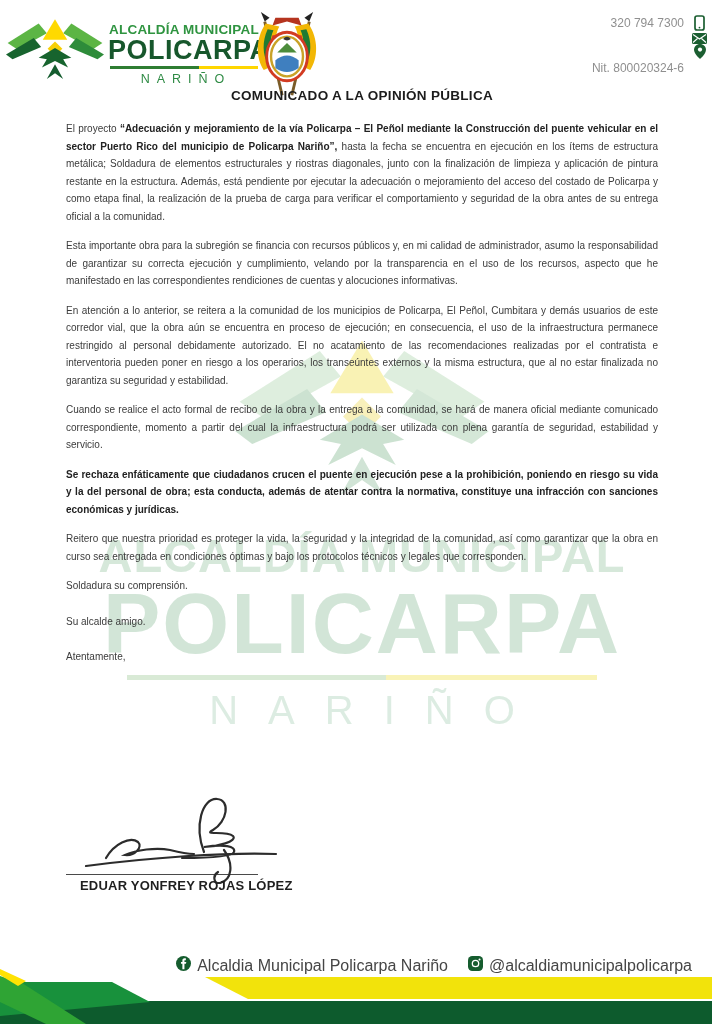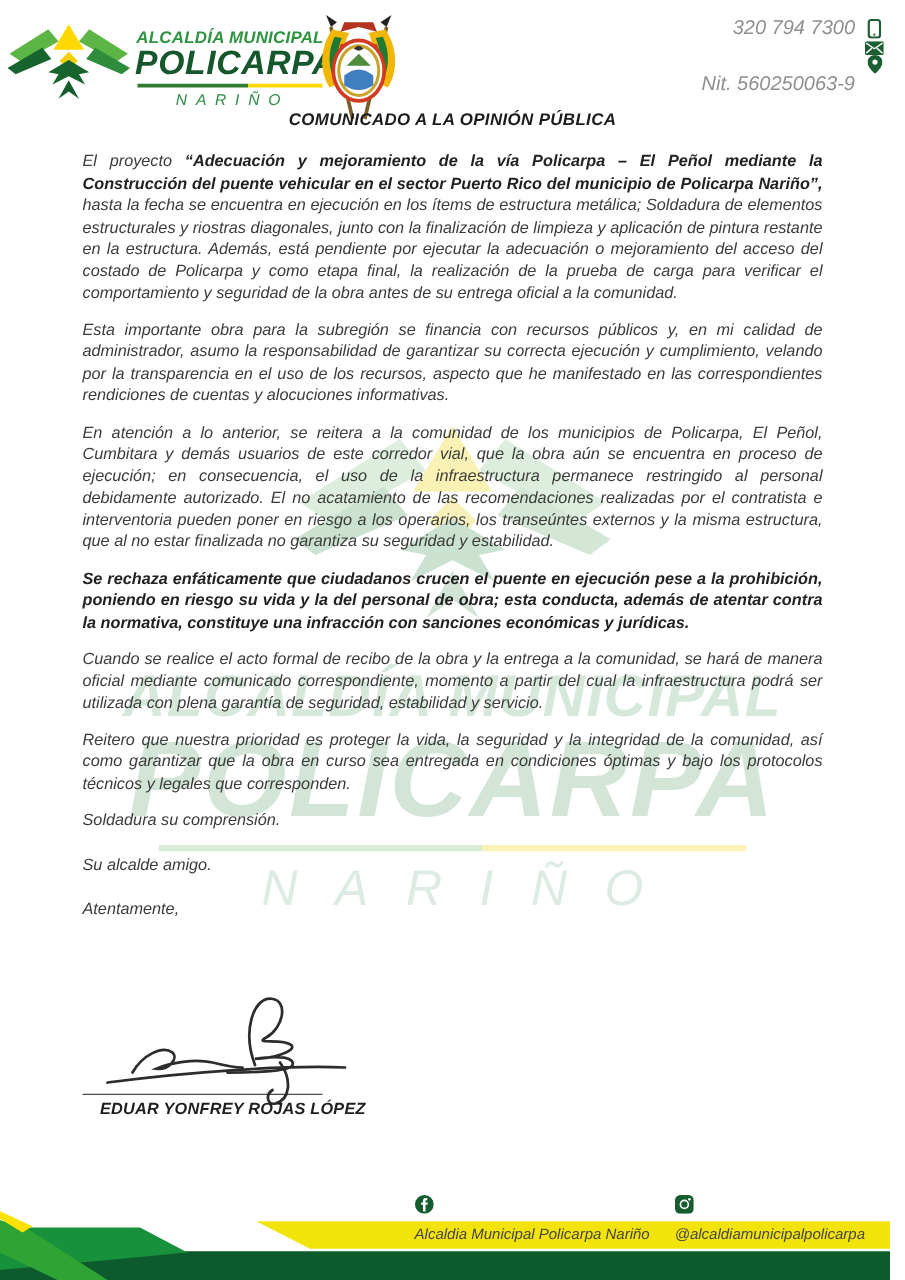--- a/index.html
+++ b/index.html
@@ -1,64 +1,64 @@
 <!DOCTYPE html>
 <html><head>
 <meta charset="utf-8">
 <style>
   html,body{margin:0;padding:0;}
   body{
     width:724px;height:1024px;
     font-family:"Liberation Sans", sans-serif;
     background:#ffffff;
   }
-  .page{position:relative;width:712px;height:1024px;overflow:hidden;background:#fff;font-style:italic;}
+  .page{position:relative;width:712px;height:1024px;overflow:hidden;background:#fff;}
 
   
   .header{position:absolute;top:8px;left:0;width:724px;height:92px;z-index:3;}
   .logo-block{position:absolute;left:6px;top:6px;display:flex;align-items:center;}
   .logo-text{margin-left:4px;width:152px;text-align:center;}
   .logo-l1{color:#2f9440;font-weight:bold;font-size:13.5px;letter-spacing:.2px;white-space:nowrap;}
   .logo-l2{color:#17572c;font-weight:bold;font-size:27px;letter-spacing:.5px;line-height:1.02;white-space:nowrap;}
   .logo-divider{height:3px;margin:2px 2px 3px 2px;background:linear-gradient(to right,#2e7d32 0 60%,#ffd600 60% 100%);}
   .logo-l3{color:#2f8b45;font-size:12.5px;letter-spacing:7px;margin-left:4px;white-space:nowrap;}
   .crest{position:absolute;left:243px;top:2px;}
-  .contact{position:absolute;right:16px;top:6px;text-align:center;color:#8f8f8f;font-size:16px;line-height:18.5px;}
+  .contact{position:absolute;right:16px;top:6px;text-align:center;color:#8f8f8f;font-size:12px;line-height:18.5px;}
   .contact-row{display:flex;justify-content:flex-end;align-items:center;gap:7px;}
   .contact-icon{width:17px;display:flex;justify-content:center;}
 
   
   .doc-title{position:absolute;top:88px;left:0;width:724px;text-align:center;
     font-weight:bold;font-size:13.5px;color:#1c1c1c;letter-spacing:.3px;z-index:3;}
 
   
   .watermark{position:absolute;top:330px;left:0;width:724px;z-index:0;
     display:flex;flex-direction:column;align-items:center;pointer-events:none;opacity:.85;}
   .wm-l1{color:#cfe4d4;font-weight:bold;font-size:47px;letter-spacing:1px;margin-top:4px;white-space:nowrap;}
   .wm-l2{color:#cbe1d1;font-weight:bold;font-size:86px;letter-spacing:2px;line-height:.95;white-space:nowrap;}
   .wm-divider{width:470px;height:5px;margin:10px 0 8px 0;background:linear-gradient(to right,#d3e7cf 0 55%,#f8f2ab 55% 100%);}
   .wm-l3{color:#d7e9dd;font-size:40px;letter-spacing:30px;margin-left:30px;white-space:nowrap;}
 
   
   .letter-body{position:absolute;top:120px;left:66px;width:592px;z-index:2;
-    text-align:justify;color:#3b3b3b;font-size:13px;line-height:17.5px;}
+    text-align:justify;color:#3b3b3b;font-size:10px;line-height:17.5px;}
   .letter-body p{margin:0 0 12px 0;}
   .letter-body p.short{margin-bottom:18px;text-align:left;}
   .letter-body .b{font-weight:bold;color:#222;}
 
   
   .sig-block{position:absolute;left:66px;top:792px;z-index:2;}
   .sig-img{margin-left:10px;margin-bottom:-14px;}
   .sig-line{width:192px;border-top:1.5px solid #4a4a4a;margin:0 0 3px 0;}
   .sig-name{font-weight:bold;font-size:13px;color:#1f1f1f;letter-spacing:.2px;margin-left:14px;}
   .sig-role{font-size:13px;color:#333;margin-top:2px;}
 
   
   .social-row{position:absolute;top:956px;right:20px;display:flex;align-items:center;gap:20px;z-index:3;}
-  .social-item{display:flex;align-items:flex-start;gap:6px;color:#454545;font-size:12px;white-space:nowrap;flex-direction:column;}
+  .social-item{display:flex;align-items:flex-end;gap:6px;color:#454545;font-size:16px;white-space:nowrap;}
   .footer-deco{position:absolute;left:0;bottom:0;width:724px;height:84px;z-index:1;}
 </style>
 </head>
 <body>
 
 <div class="page">
 
   <div class="header">
     <div class="logo-block">
       <span>
@@ -122,21 +122,21 @@
       </div>
       <div class="contact-row">
         <span class="contact-icon">
           <svg width="12" height="15" viewBox="0 0 12 15">
               <path d="M6,0 C2.7,0 0,2.6 0,5.8 C0,10 6,15 6,15 C6,15 12,10 12,5.8 C12,2.6 9.3,0 6,0 Z" fill="#1b5e31"></path>
               <circle cx="6" cy="5.6" r="2.1" fill="#fff"></circle>
             </svg>
         </span>
       </div>
       <div class="contact-row">
-        <span>Nit. 560250063-9</span>
+        <span>Nit. 800020324-6</span>
         <span class="contact-icon"></span>
       </div>
     </div>
   </div>
 
   <div class="doc-title">COMUNICADO A LA OPINIÓN PÚBLICA</div>
 
   <div class="watermark">
     <span>
       <svg width="300" height="190" viewBox="0 0 120 90">
@@ -153,22 +153,22 @@
     <div class="wm-l1">ALCALDÍA MUNICIPAL</div>
     <div class="wm-l2">POLICARPA</div>
     <div class="wm-divider"></div>
     <div class="wm-l3">NARIÑO</div>
   </div>
 
   <div class="letter-body">
       <p><span>El proyecto </span><span class="b">“Adecuación y mejoramiento de la vía Policarpa – El Peñol mediante la Construcción del puente vehicular en el sector Puerto Rico del municipio de Policarpa Nariño”,</span><span> hasta la fecha se encuentra en ejecución en los ítems de estructura metálica; Soldadura de elementos estructurales y riostras diagonales, junto con la finalización de limpieza y aplicación de pintura restante en la estructura. Además, está pendiente por ejecutar la adecuación o mejoramiento del acceso del costado de Policarpa y como etapa final, la realización de la prueba de carga para verificar el comportamiento y seguridad de la obra antes de su entrega oficial a la comunidad.</span></p>
       <p><span>Esta importante obra para la subregión se financia con recursos públicos y, en mi calidad de administrador, asumo la responsabilidad de garantizar su correcta ejecución y cumplimiento, velando por la transparencia en el uso de los recursos, aspecto que he manifestado en las correspondientes rendiciones de cuentas y alocuciones informativas.</span></p>
       <p><span>En atención a lo anterior, se reitera a la comunidad de los municipios de Policarpa, El Peñol, Cumbitara y demás usuarios de este corredor vial, que la obra aún se encuentra en proceso de ejecución; en consecuencia, el uso de la infraestructura permanece restringido al personal debidamente autorizado. El no acatamiento de las recomendaciones realizadas por el contratista e interventoria pueden poner en riesgo a los operarios, los transeúntes externos y la misma estructura, que al no estar finalizada no garantiza su seguridad y estabilidad.</span></p>
+      <p><span>Cuando se realice el acto formal de recibo de la obra y la entrega a la comunidad, se hará de manera oficial mediante comunicado correspondiente, momento a partir del cual la infraestructura podrá ser utilizada con plena garantía de seguridad, estabilidad y servicio.</span></p>
       <p><span class="b">Se rechaza enfáticamente que ciudadanos crucen el puente en ejecución pese a la prohibición, poniendo en riesgo su vida y la del personal de obra; esta conducta, además de atentar contra la normativa, constituye una infracción con sanciones económicas y jurídicas.</span></p>
-      <p><span>Cuando se realice el acto formal de recibo de la obra y la entrega a la comunidad, se hará de manera oficial mediante comunicado correspondiente, momento a partir del cual la infraestructura podrá ser utilizada con plena garantía de seguridad, estabilidad y servicio.</span></p>
       <p><span>Reitero que nuestra prioridad es proteger la vida, la seguridad y la integridad de la comunidad, así como garantizar que la obra en curso sea entregada en condiciones óptimas y bajo los protocolos técnicos y legales que corresponden.</span></p>
       <p class="short"><span>Soldadura su comprensión.</span></p>
       <p class="short"><span>Su alcalde amigo.</span></p>
       <p class="short"><span>Atentamente,</span></p>
     </div>
 
   <div class="sig-block">
     <div class="sig-img">
       <svg width="215" height="92" viewBox="0 0 215 92">
         <g fill="none" stroke="#2c2c2c" stroke-width="2.2" stroke-linecap="round">

